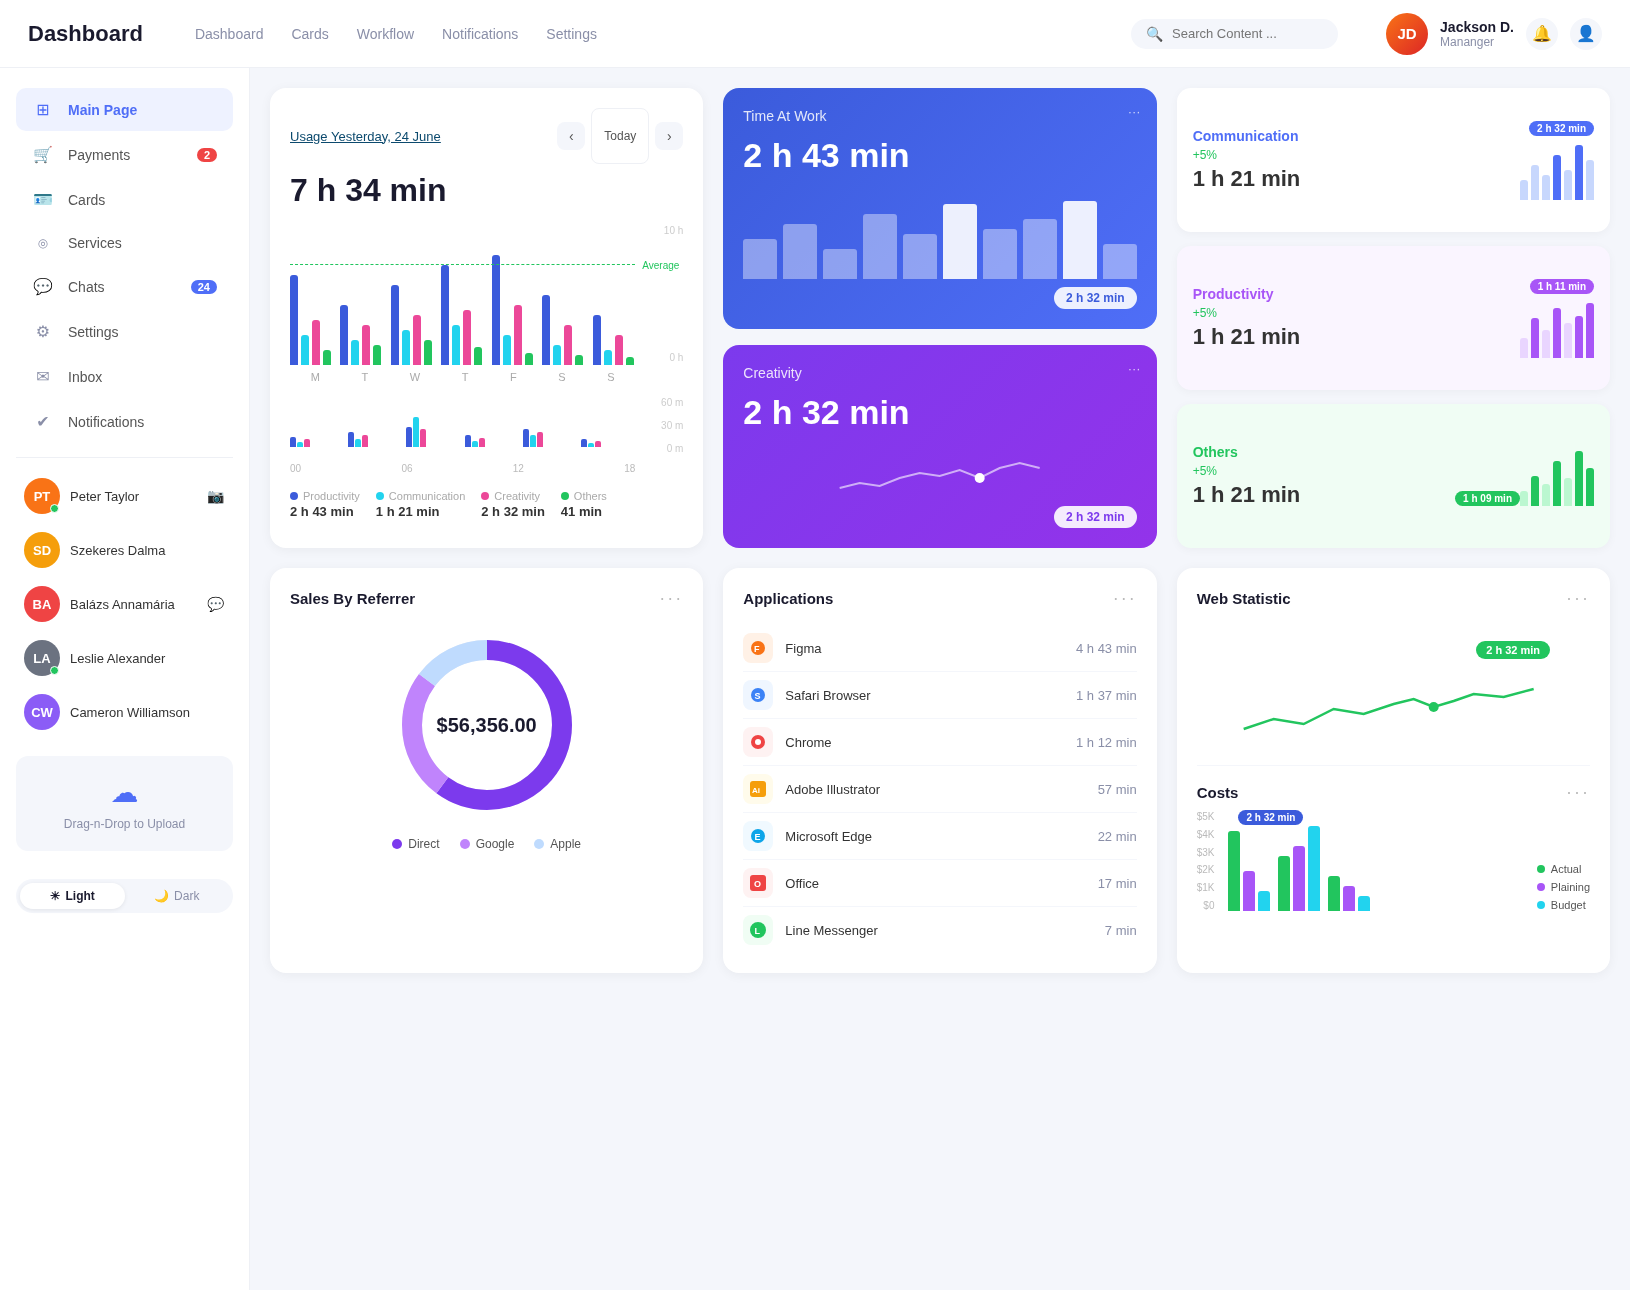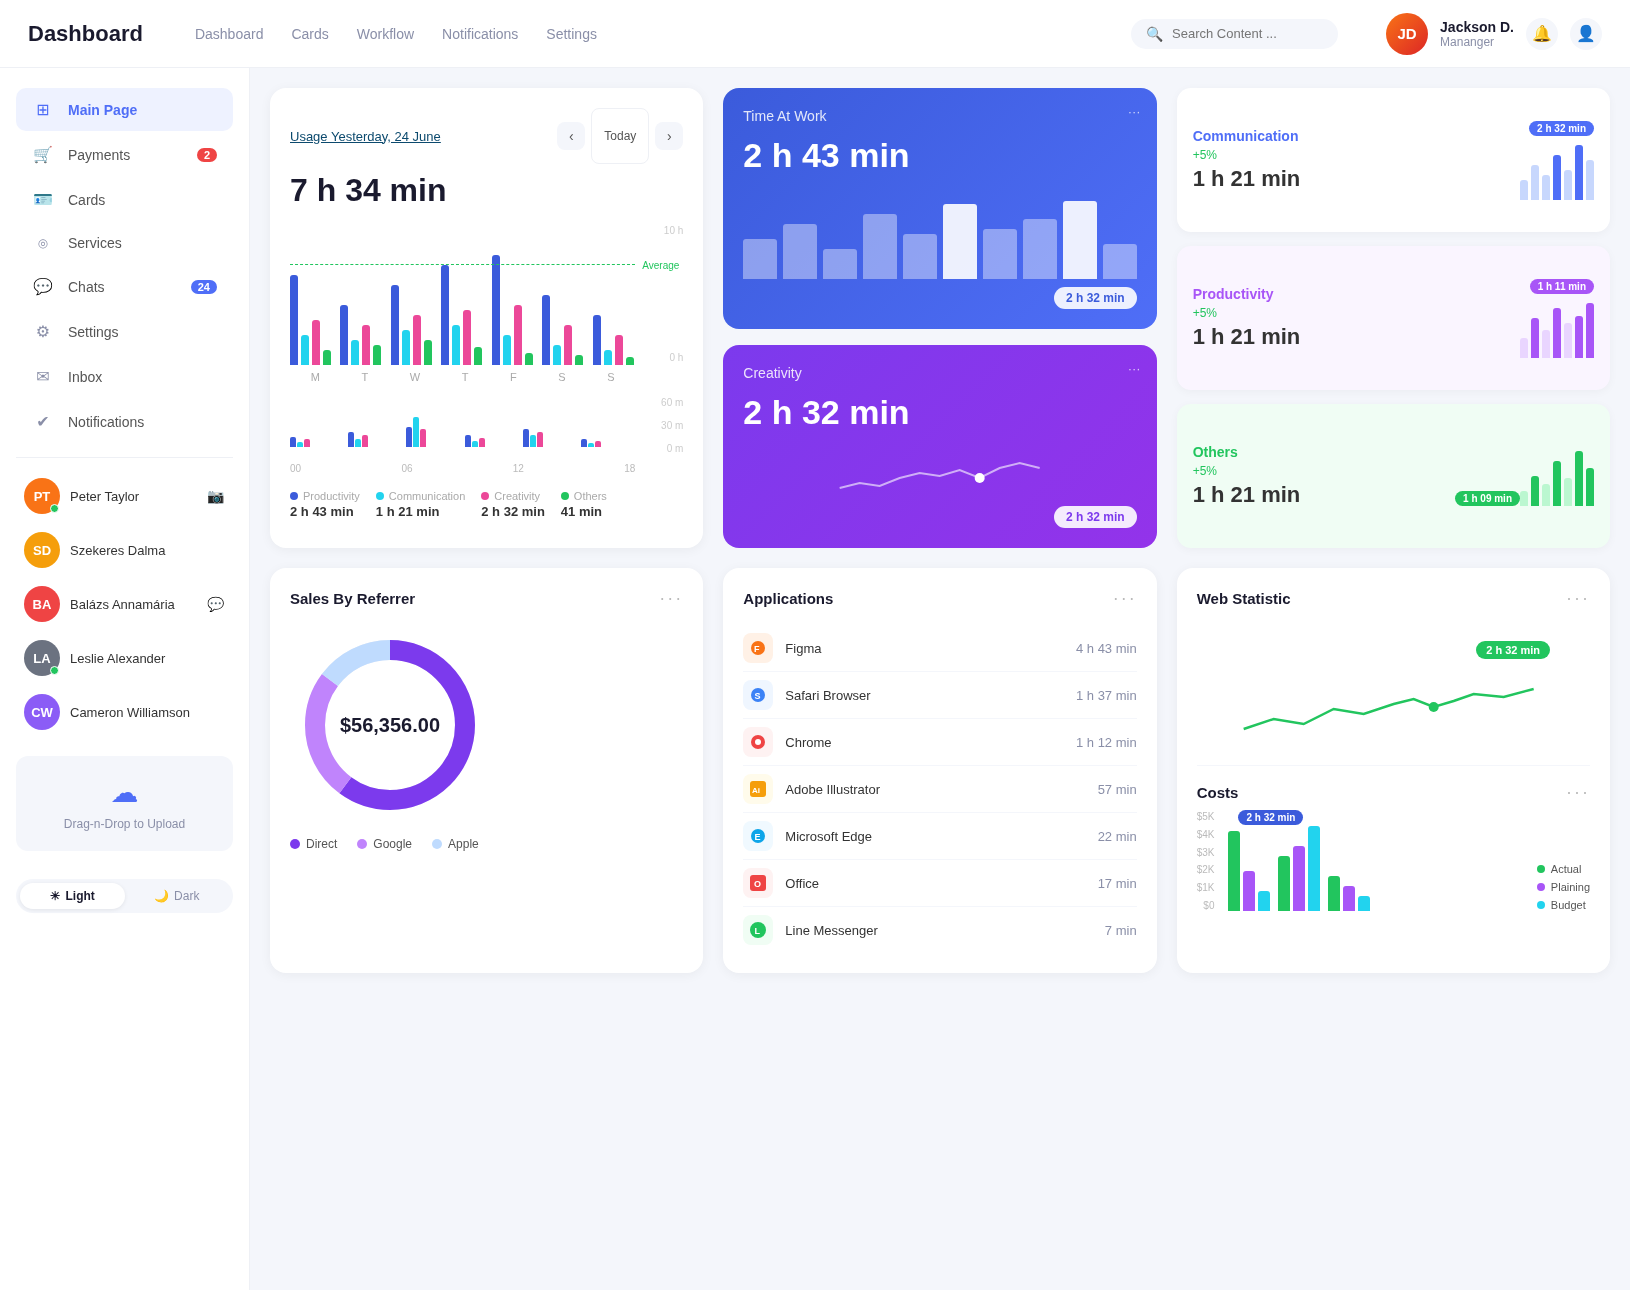--- a/index.html
+++ b/index.html
@@ -196,21 +196,21 @@
 
     
     .bottom-row { display: grid; grid-template-columns: 1fr 1fr 1fr; gap: 20px; }
 
     .card { background: #fff; border-radius: 16px; padding: 20px; box-shadow: 0 2px 12px rgba(0,0,0,0.05); }
     .card-header { display: flex; justify-content: space-between; align-items: center; margin-bottom: 16px; }
     .card-title { font-size: 15px; font-weight: 700; color: #1a1a2e; }
     .more-dots { color: #bbb; cursor: pointer; font-size: 18px; letter-spacing: 2px; }
 
     
-    .donut-wrap { display: flex; flex-direction: column; align-items: flex-start; }
+    .donut-wrap { display: flex; flex-direction: column; align-items: center; }
     .donut-container { position: relative; width: 200px; height: 200px; }
     .donut-center { position: absolute; top: 50%; left: 50%; transform: translate(-50%,-50%); text-align: center; }
     .donut-amount { font-size: 20px; font-weight: 800; color: #1a1a2e; }
     .donut-legend { display: flex; gap: 20px; margin-top: 12px; }
     .donut-legend-item { display: flex; align-items: center; gap: 6px; font-size: 12px; color: #555; }
     .donut-dot { width: 10px; height: 10px; border-radius: 50%; }
 
     
     .app-row { display: flex; align-items: center; gap: 12px; padding: 8px 0; border-bottom: 1px solid #f4f6fb; }
     .app-row:last-child { border-bottom: none; }

